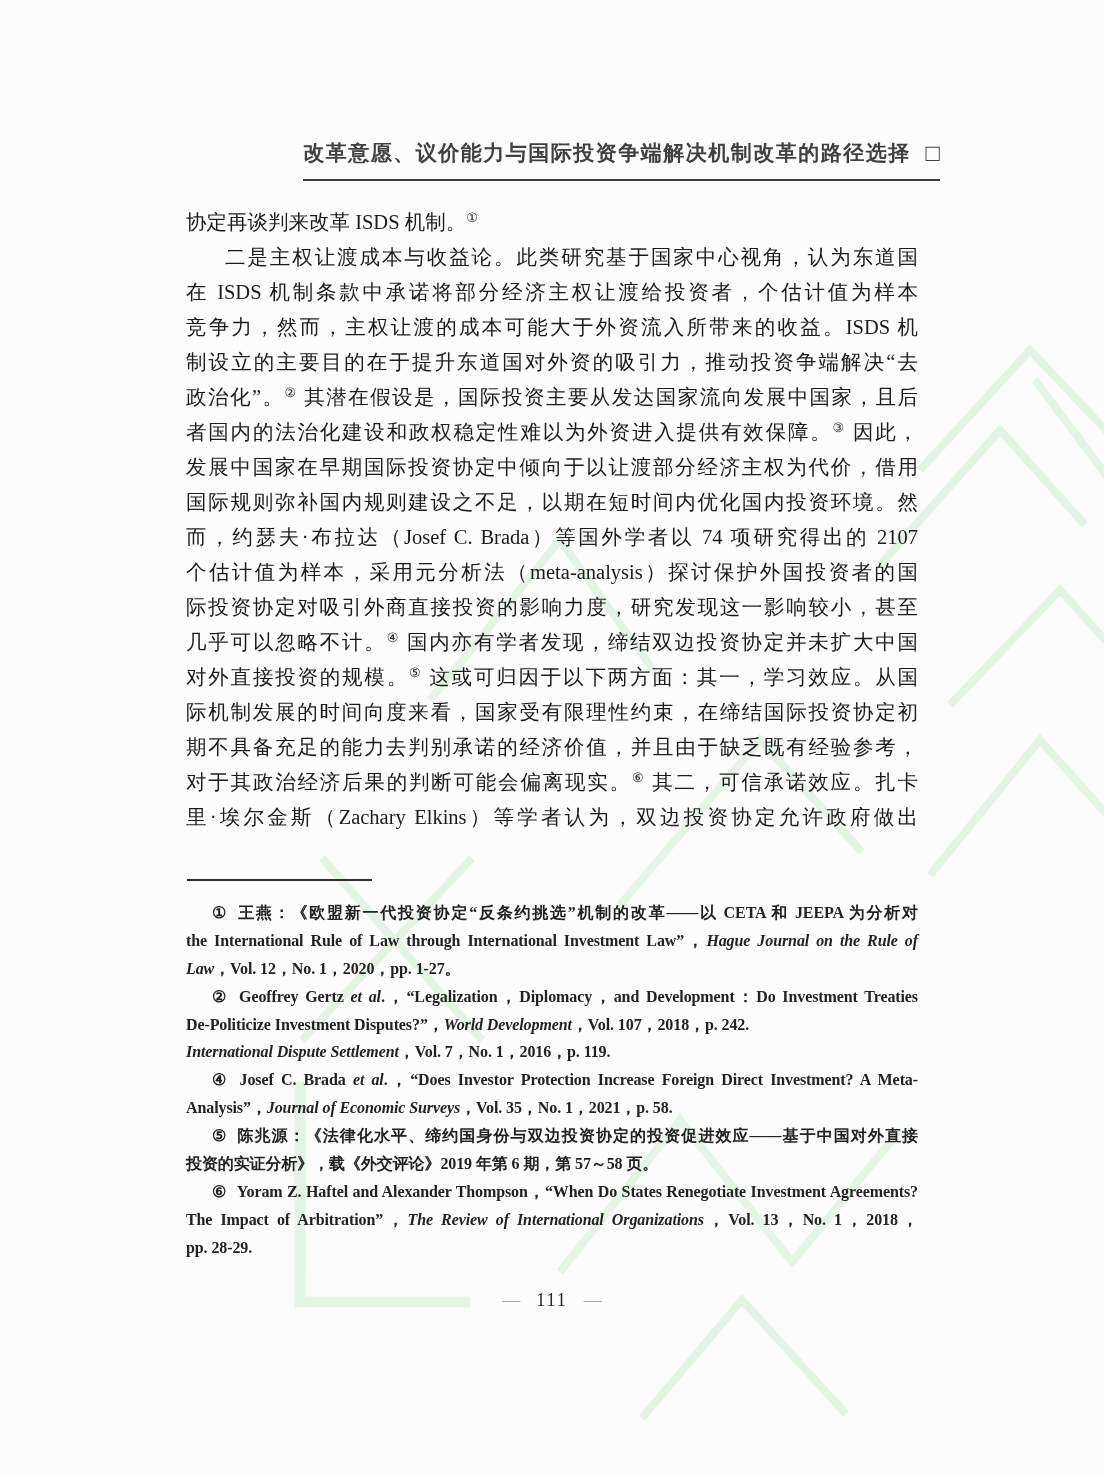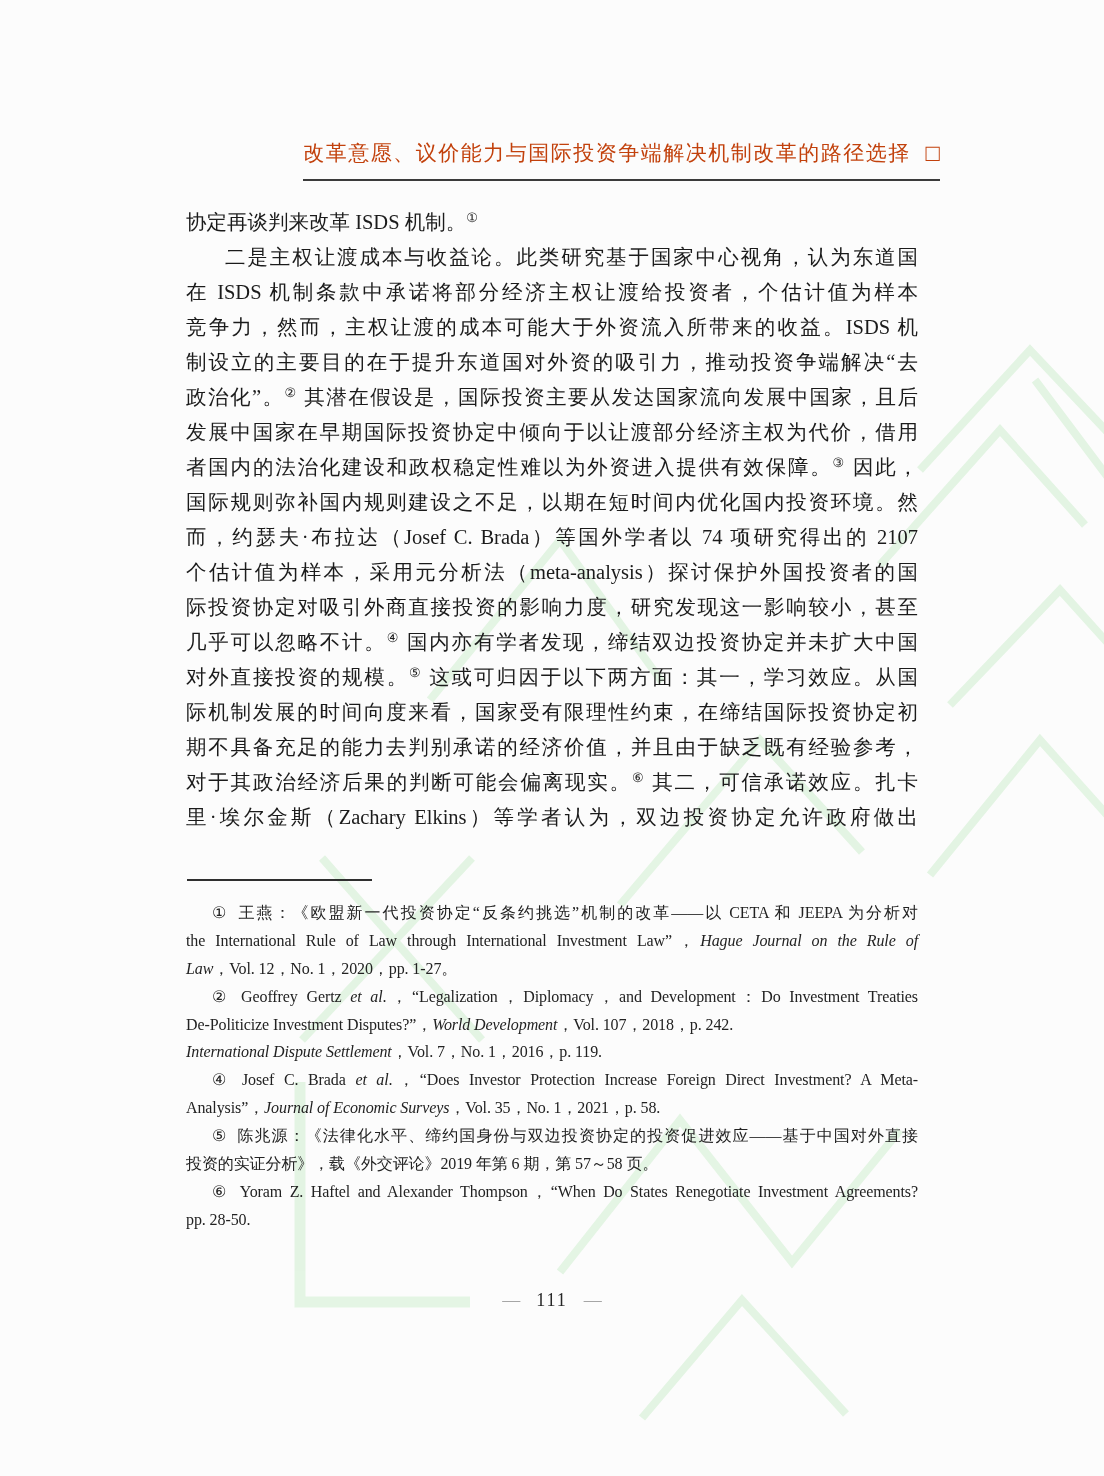--- a/index.html
+++ b/index.html
@@ -7,33 +7,33 @@
     position:relative;width:1104px;height:1476px;margin:0 auto;
     background:#fcfcfc;overflow:hidden;color:#1b1b1b;
     font-family:"Liberation Serif","DejaVu Serif",serif;
   }
   .wm{position:absolute;left:0;top:0;z-index:0;}
   .layer{position:relative;z-index:1;}
 
   
   .running-head{position:absolute;top:140px;left:186px;width:754px;text-align:right;}
   .head-inner{display:inline-block;border-bottom:2px solid #3b3b3b;padding-bottom:13px;
-    font-size:21px;line-height:26px;letter-spacing:1.5px;color:#c2410c;}
+    font-size:21px;line-height:26px;letter-spacing:1.5px;color:#404040;font-weight:bold;}
   .head-box{display:inline-block;font-size:24px;margin-left:8px;letter-spacing:0;vertical-align:-1px;}
 
   
   .article{position:absolute;left:186px;top:205px;width:732px;font-size:20.5px;}
   .bline{height:35px;line-height:35px;text-align:justify;text-align-last:justify;white-space:normal;}
   .bline.flush{text-align-last:left;}
   .bline.indent{text-indent:39px;}
   .ref{font-size:13px;vertical-align:7px;line-height:0;letter-spacing:0;}
 
   
   .fn-sep{position:absolute;left:187px;top:879px;width:185px;border-top:2px solid #2f2f2f;}
-  .footnotes{position:absolute;left:186px;top:899px;width:732px;font-size:16px;letter-spacing:-0.1px;color:#222;}
+  .footnotes{position:absolute;left:186px;top:899px;width:732px;font-size:16px;letter-spacing:-0.1px;color:#222;font-weight:bold;}
   .fline{line-height:27.9px;height:27.9px;text-align:justify;text-align-last:justify;}
   .fline.flush{text-align-last:left;}
   .fline.findent{text-indent:26px;}
   .fnum{margin-right:10px;}
 
   
   .pagefoot{position:absolute;top:1290px;left:0;width:100%;text-align:center;font-size:18px;color:#262626;letter-spacing:2px;}
   .pagefoot .dash{color:#a3a3a3;margin:0 16px;letter-spacing:0;}
 </style>
 </head>
@@ -67,22 +67,22 @@
       </span>
     </header>
 
     <main class="article">
         <div class="bline flush">协定再谈判来改革 ISDS 机制。<sup class="ref">①</sup></div>
         <div class="bline indent">二是主权让渡成本与收益论。此类研究基于国家中心视角，认为东道国</div>
         <div class="bline">在 ISDS 机制条款中承诺将部分经济主权让渡给投资者，个估计值为样本</div>
         <div class="bline">竞争力，然而，主权让渡的成本可能大于外资流入所带来的收益。ISDS 机</div>
         <div class="bline">制设立的主要目的在于提升东道国对外资的吸引力，推动投资争端解决“去</div>
         <div class="bline">政治化”。<sup class="ref">②</sup> 其潜在假设是，国际投资主要从发达国家流向发展中国家，且后</div>
+        <div class="bline">者国内的法治化建设和政权稳定性难以为外资进入提供有效保障。<sup class="ref">③</sup> 因此，</div>
         <div class="bline">发展中国家在早期国际投资协定中倾向于以让渡部分经济主权为代价，借用</div>
-        <div class="bline">者国内的法治化建设和政权稳定性难以为外资进入提供有效保障。<sup class="ref">③</sup> 因此，</div>
         <div class="bline">国际规则弥补国内规则建设之不足，以期在短时间内优化国内投资环境。然</div>
         <div class="bline">而，约瑟夫·布拉达（Josef C. Brada）等国外学者以 74 项研究得出的 2107</div>
         <div class="bline">个估计值为样本，采用元分析法（meta-analysis）探讨保护外国投资者的国</div>
         <div class="bline">际投资协定对吸引外商直接投资的影响力度，研究发现这一影响较小，甚至</div>
         <div class="bline">几乎可以忽略不计。<sup class="ref">④</sup> 国内亦有学者发现，缔结双边投资协定并未扩大中国</div>
         <div class="bline">对外直接投资的规模。<sup class="ref">⑤</sup> 这或可归因于以下两方面：其一，学习效应。从国</div>
         <div class="bline">际机制发展的时间向度来看，国家受有限理性约束，在缔结国际投资协定初</div>
         <div class="bline">期不具备充足的能力去判别承诺的经济价值，并且由于缺乏既有经验参考，</div>
         <div class="bline">对于其政治经济后果的判断可能会偏离现实。<sup class="ref">⑥</sup> 其二，可信承诺效应。扎卡</div>
         <div class="bline">里·埃尔金斯（Zachary Elkins）等学者认为，双边投资协定允许政府做出</div>
@@ -95,21 +95,22 @@
         <div class="fline">the International Rule of Law through International Investment Law”，<i>Hague Journal on the Rule of</i></div>
         <div class="fline flush"><i>Law</i>，Vol. 12，No. 1，2020，pp. 1-27。</div>
         <div class="fline findent"><span class="fnum">②</span>Geoffrey Gertz <i>et al</i>.，“Legalization，Diplomacy，and Development：Do Investment Treaties</div>
         <div class="fline flush">De-Politicize Investment Disputes?”，<i>World Development</i>，Vol. 107，2018，p. 242.</div>
         <div class="fline flush"><i>International Dispute Settlement</i>，Vol. 7，No. 1，2016，p. 119.</div>
         <div class="fline findent"><span class="fnum">④</span>Josef C. Brada <i>et al</i>.，“Does Investor Protection Increase Foreign Direct Investment? A Meta-</div>
         <div class="fline flush">Analysis”，<i>Journal of Economic Surveys</i>，Vol. 35，No. 1，2021，p. 58.</div>
         <div class="fline findent"><span class="fnum">⑤</span>陈兆源：《法律化水平、缔约国身份与双边投资协定的投资促进效应——基于中国对外直接</div>
         <div class="fline flush">投资的实证分析》，载《外交评论》2019 年第 6 期，第 57～58 页。</div>
         <div class="fline findent"><span class="fnum">⑥</span>Yoram Z. Haftel and Alexander Thompson，“When Do States Renegotiate Investment Agreements?</div>
-        <div class="fline flush">pp. 28-50.</div>
+        <div class="fline">The Impact of Arbitration”，<i>The Review of International Organizations</i>，Vol. 13，No. 1，2018，</div>
+        <div class="fline flush">pp. 28-29.</div>
       </section>
 
     <footer class="pagefoot">
       <span class="dash">—</span><span>111</span><span class="dash">—</span>
     </footer>
 
   </div>
 </div>
 
 </body></html>

